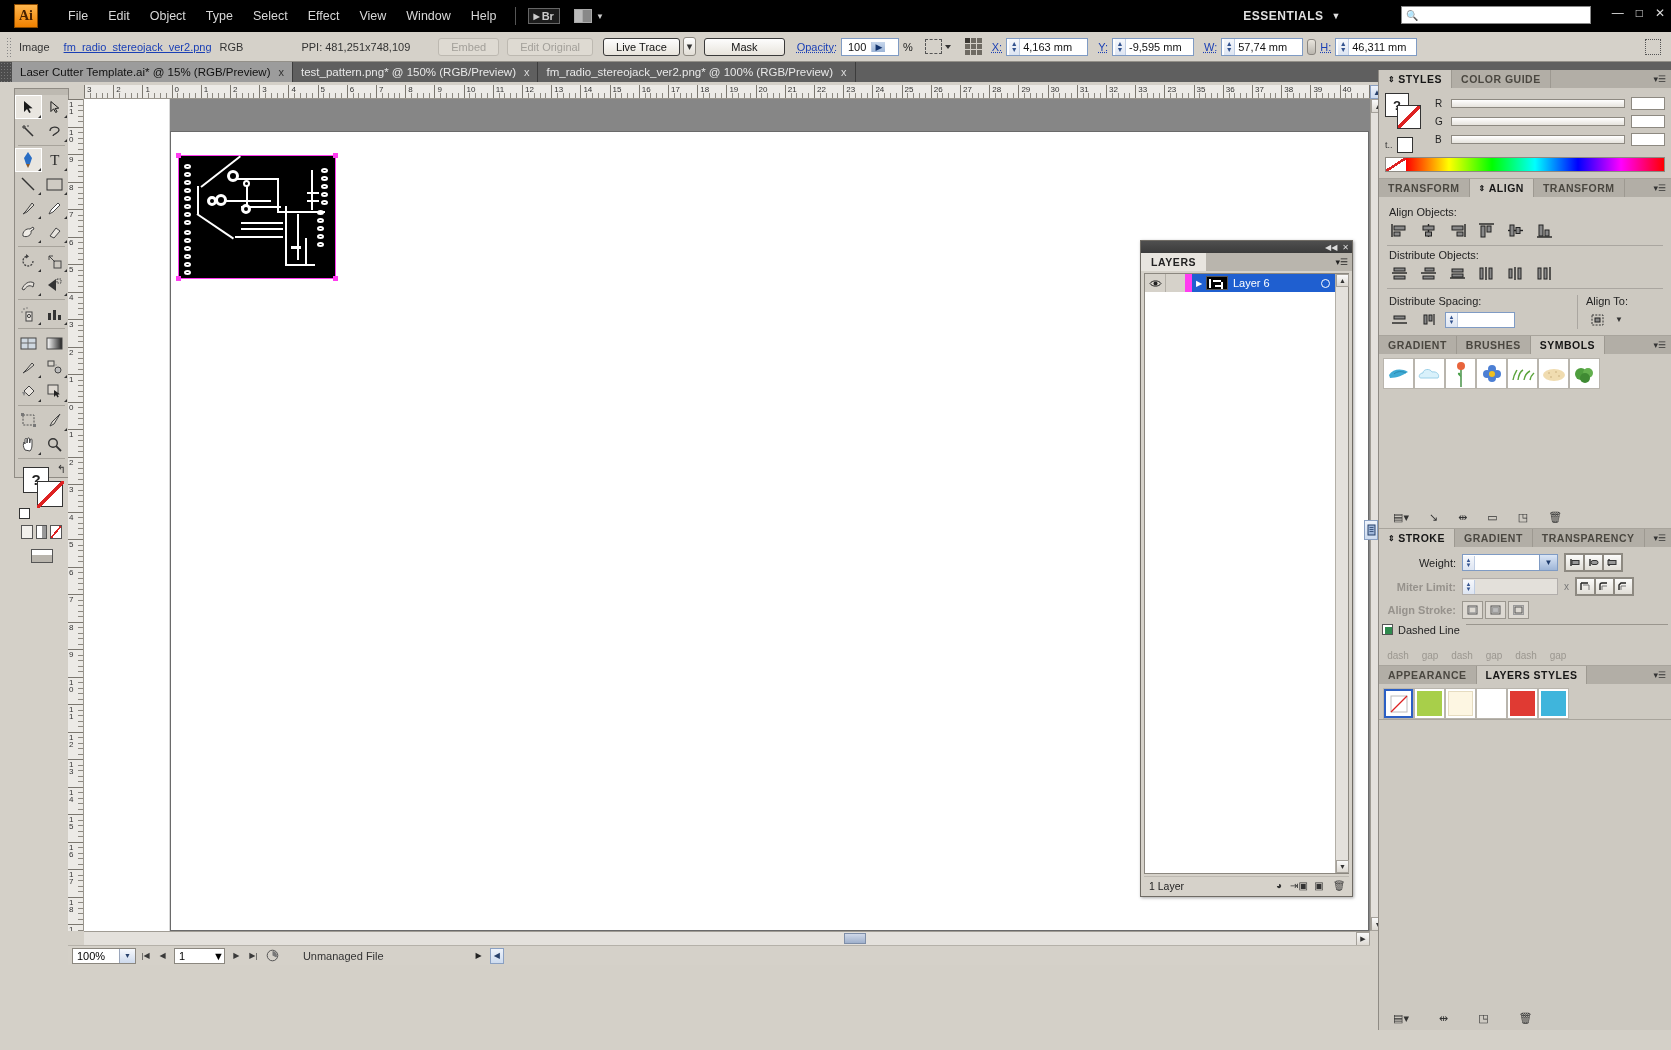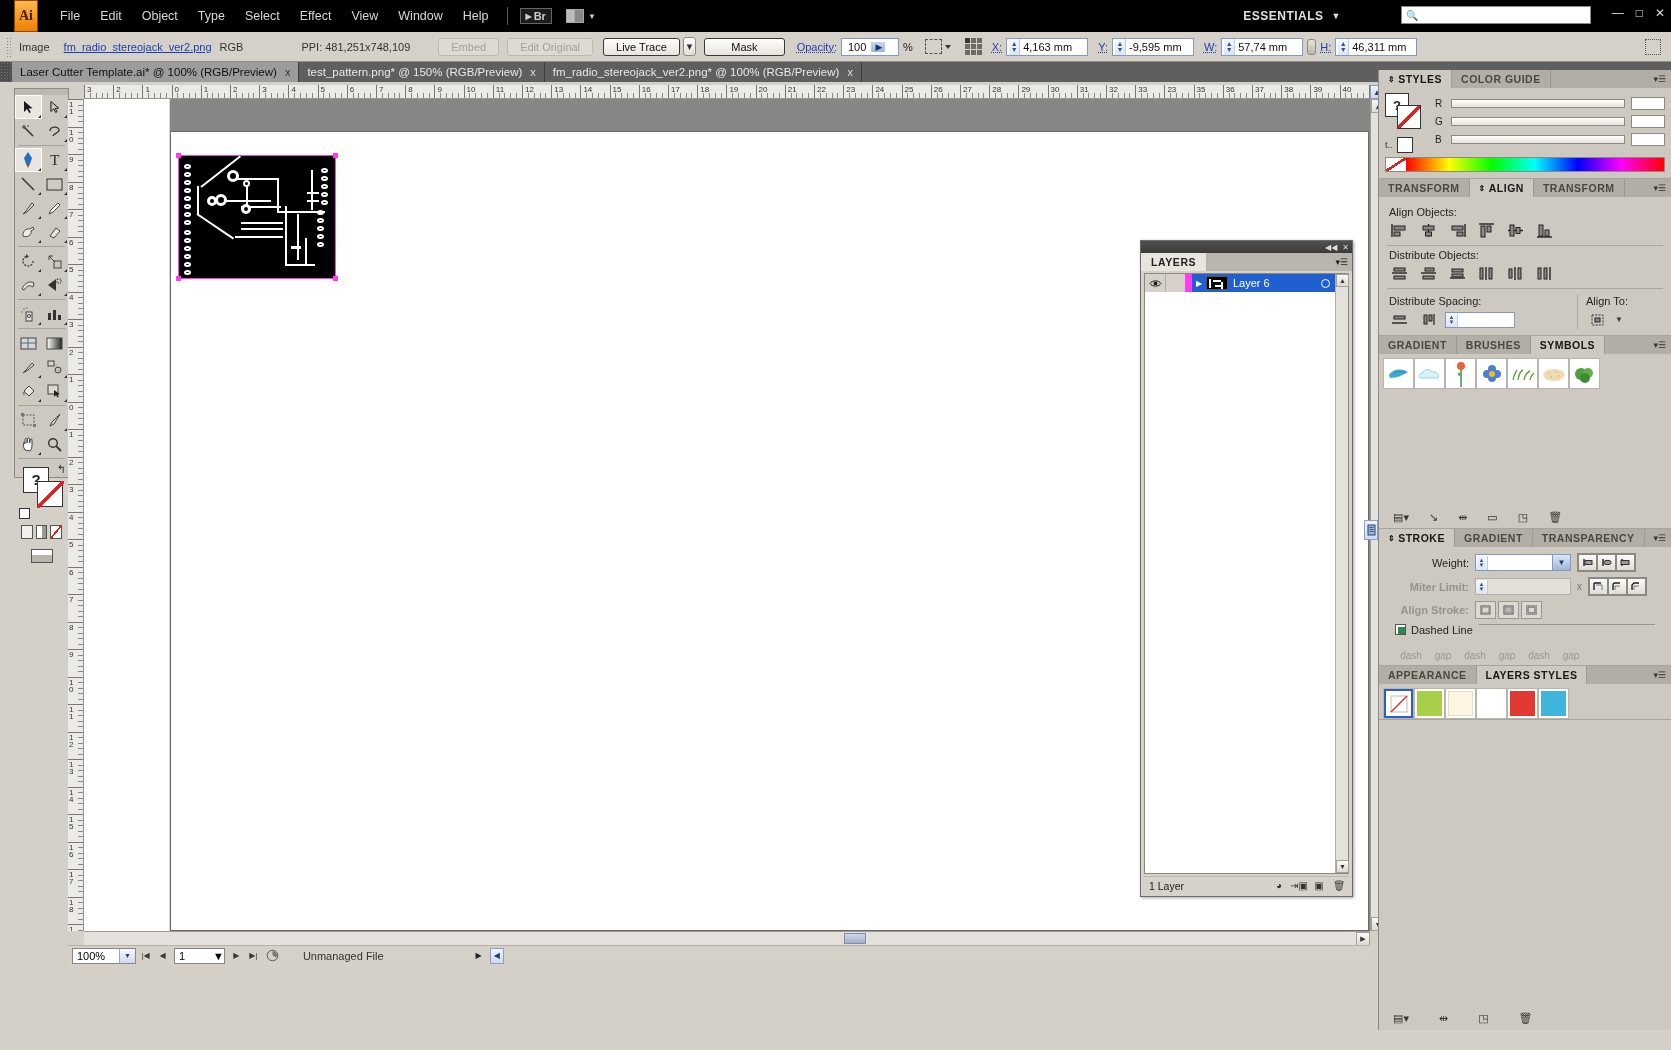--- a/index.html
+++ b/index.html
@@ -17,21 +17,21 @@
     background: #d4d0c8;
   }
 
   
   .menubar {
     position: absolute; left: 0; top: 0; width: 1671px; height: 32px;
     background: #000;
     display: flex; align-items: center;
   }
   .ai-logo {
-    width: 24px; height: 32px; margin-left: 14px; margin-right: 12px;
+    width: 24px; height: 24px; margin-left: 14px; margin-right: 20px;
     background: linear-gradient(#ffb64d, #f08100);
     border: 1px solid #8a4a00;
     color: #4a2200; font-weight: bold; font-size: 14px;
     display: flex; align-items: center; justify-content: center;
     font-family: "Liberation Serif", serif;
   }
   .menu-item {
     color: #d8d8d8; padding: 0 10px; height: 32px;
     display: flex; align-items: center; font-size: 12.5px;
     cursor: default;
@@ -471,21 +471,21 @@
           <span>▼</span>
         </div>
       <span class="numv">46,311 mm</span>
     </div>
     <div class="expand-ico"></div>
   </div>
 
   <div class="tabbar">
     <div class="tabgrip"></div>
     <div class="tab active">
-      <span>Laser Cutter Template.ai* @ 100% (RGB/Preview)</span>
+      <span>Laser Cutter Template.ai* @ 15% (RGB/Preview)</span>
       <span class="x">x</span>
     </div>
     <div class="tab">
       <span>test_pattern.png* @ 150% (RGB/Preview)</span>
       <span class="x">x</span>
     </div>
     <div class="tab">
       <span>fm_radio_stereojack_ver2.png* @ 100% (RGB/Preview)</span>
       <span class="x">x</span>
     </div>
@@ -1629,21 +1629,21 @@
           <span>STROKE</span>
         </div>
         <div class="p-tab">
           <span>GRADIENT</span>
         </div>
         <div class="p-tab">
           <span>TRANSPARENCY</span>
         </div>
         <div class="p-menu">▾☰</div>
       </div>
-      <div class="p-body" style="padding:6px 16px 4px;">
+      <div class="p-body" style="padding:6px 3px 4px;">
         <div class="sp-row">
           <span class="sp-lbl">Weight:</span>
           <div class="sp-field">
             <div class="ds-spin">
                 <span>▲</span>
                 <span>▼</span>
               </div>
             <span></span>
             <div class="sp-dd">▼</div>
           </div>

